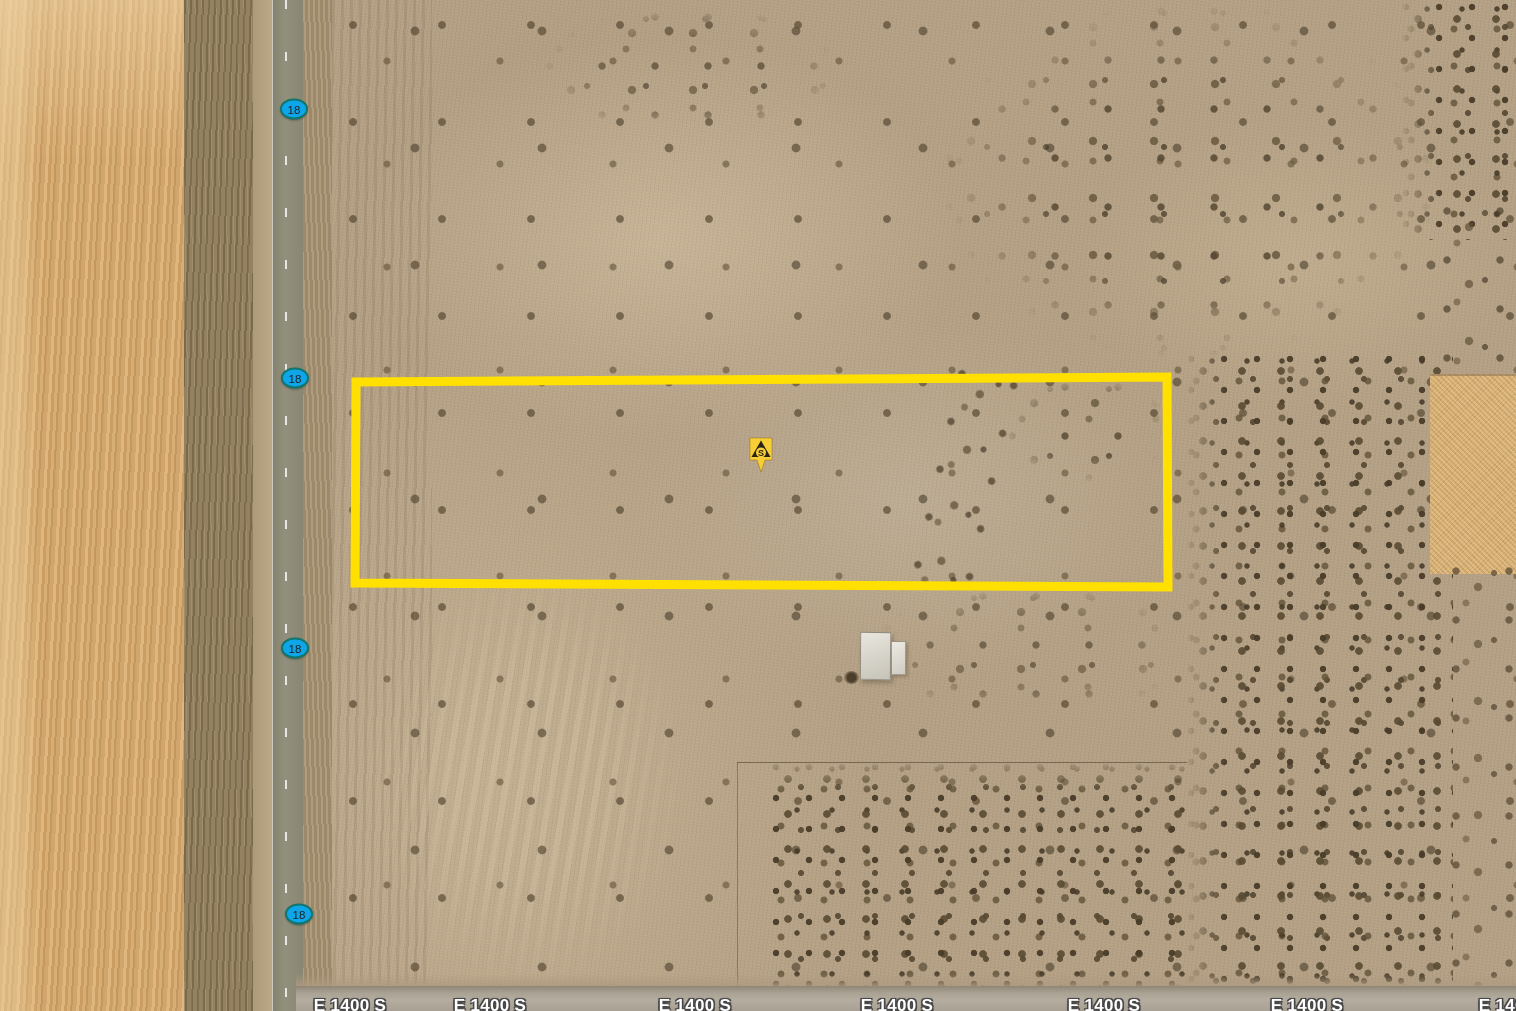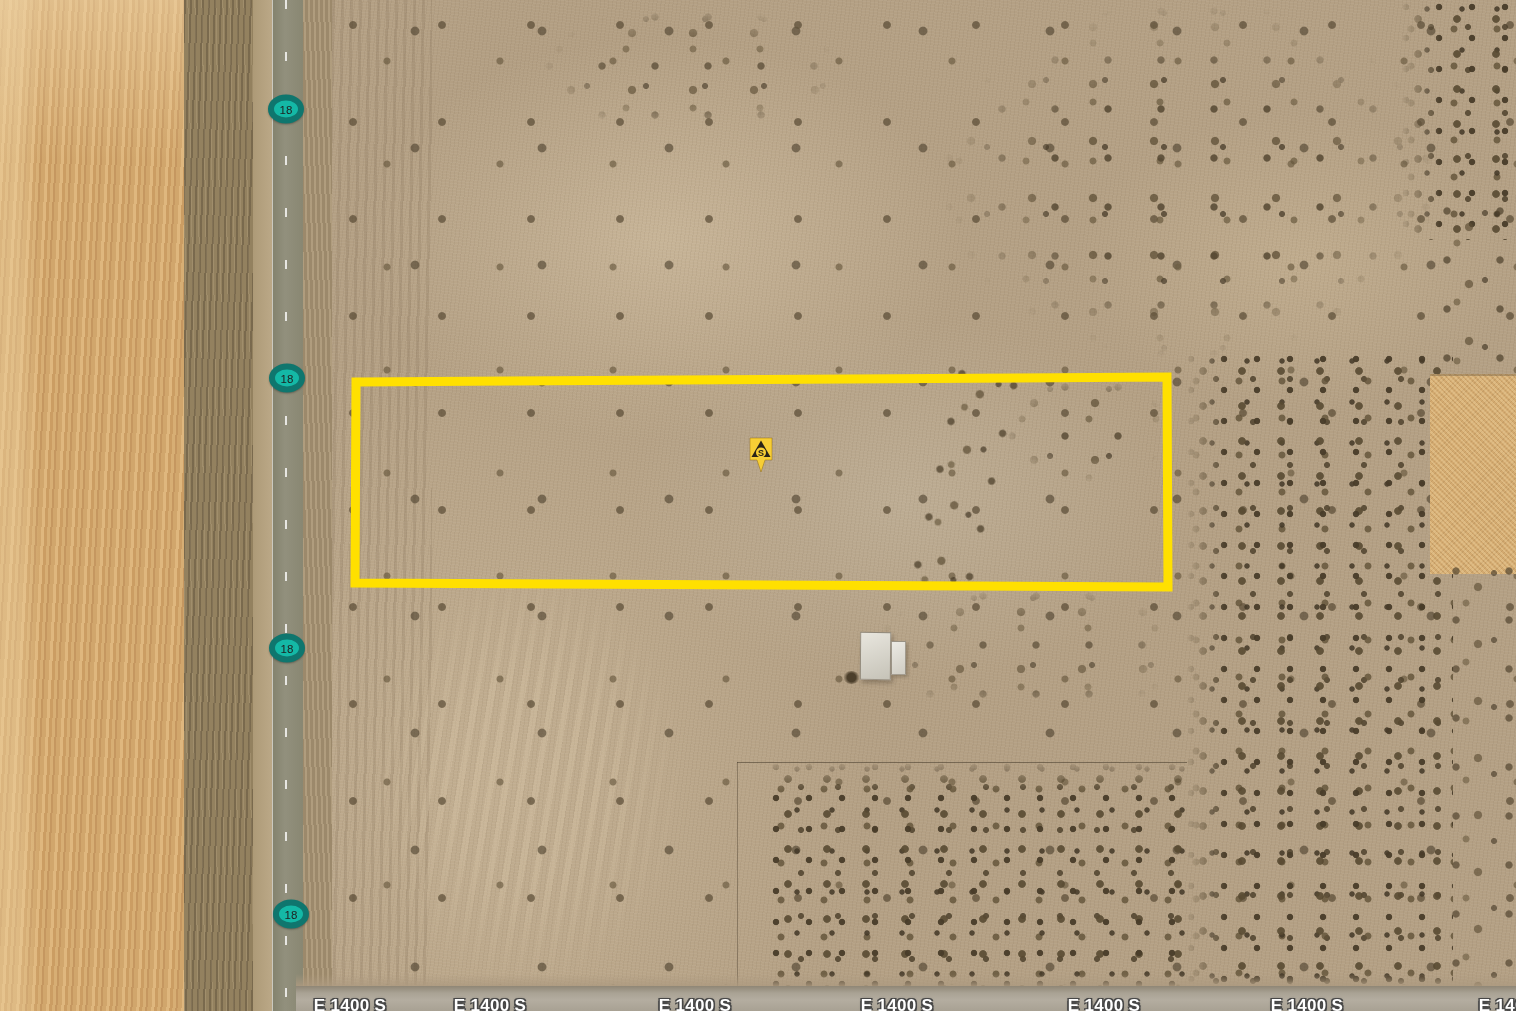--- a/index.html
+++ b/index.html
@@ -144,26 +144,27 @@
   }
 
   
   .bottom-dirt{left:296px;top:974px;width:1220px;height:14px;
     background:linear-gradient(180deg, rgba(176,156,130,0), #ad9a80);}
   .bottom-road{left:296px;top:986px;width:1220px;height:25px;
     background:linear-gradient(180deg,#8f8675 0,#a9a294 7px,#b4ada0 14px,#a8a193 25px);}
 
   
   .route-shield{
-    position:absolute;width:24px;height:17px;background:#14b8a6;
-    border:6px solid #0f766e;border-radius:50%;
+    position:absolute;width:24px;height:17px;background:#0ea5e9;
+    border:2px solid #0f766e;border-radius:50%;
     display:flex;align-items:center;justify-content:center;
     font:400 11.5px "Liberation Sans",sans-serif;color:#1f1f1f;
     transform:translate(-50%,-50%);
     box-shadow:0 1px 2px rgba(0,0,0,.3);
+    margin-left:8px;
   }
 
   
   .road-label{
     position:absolute;top:996px;transform:translateX(-50%);
     font:700 17px "Liberation Sans",sans-serif;color:#fff;
     letter-spacing:.3px;white-space:nowrap;
     text-shadow:-1.5px -1.5px 0 #474747, 1.5px -1.5px 0 #474747,
                 -1.5px 1.5px 0 #474747, 1.5px 1.5px 0 #474747, 0 0 3px #474747;
   }

